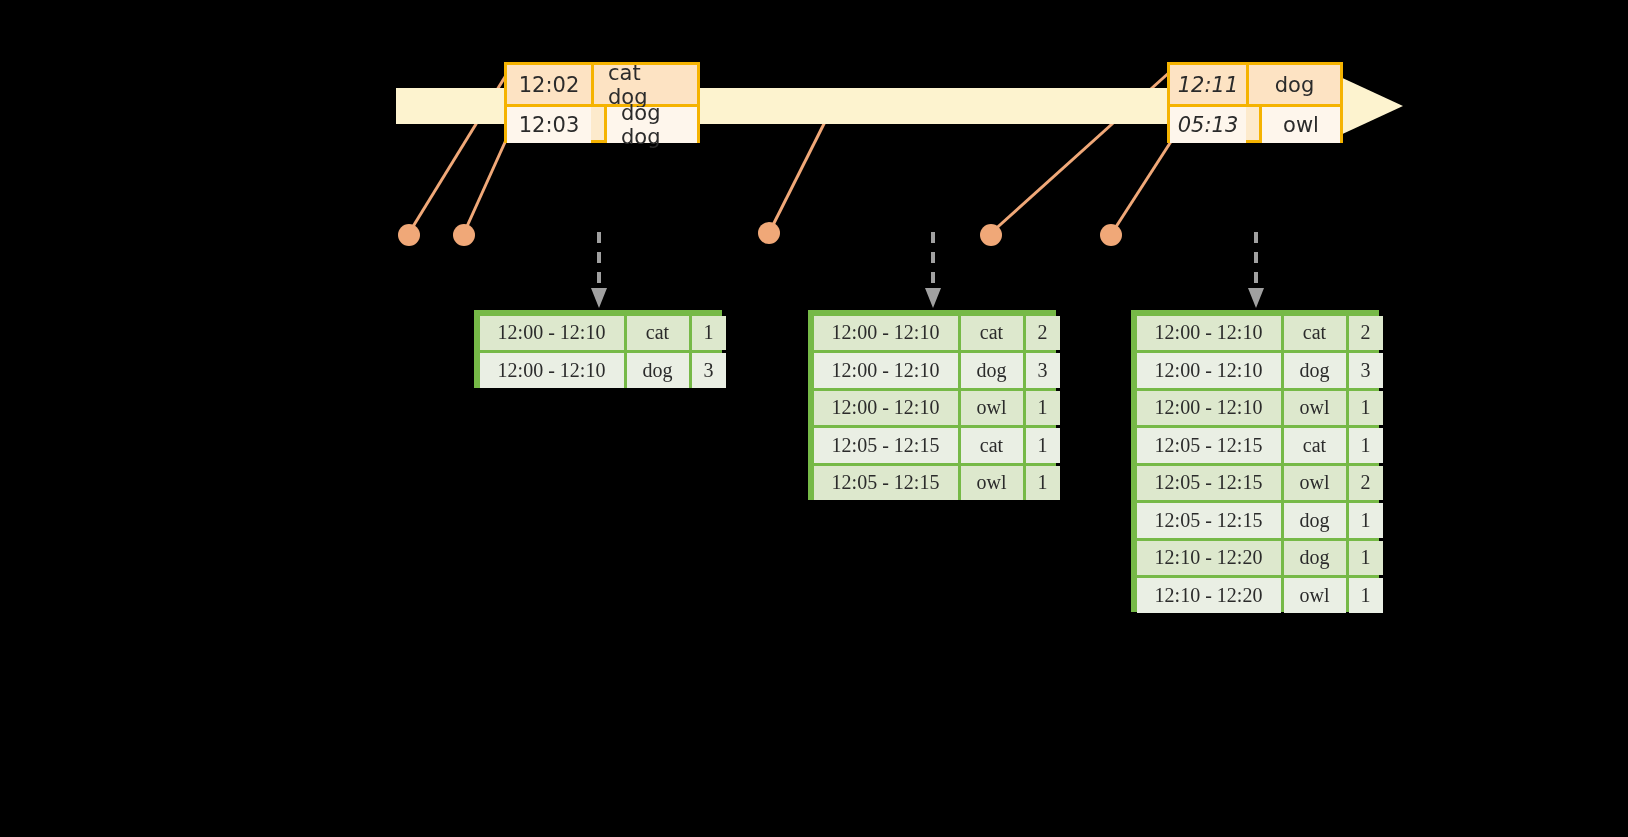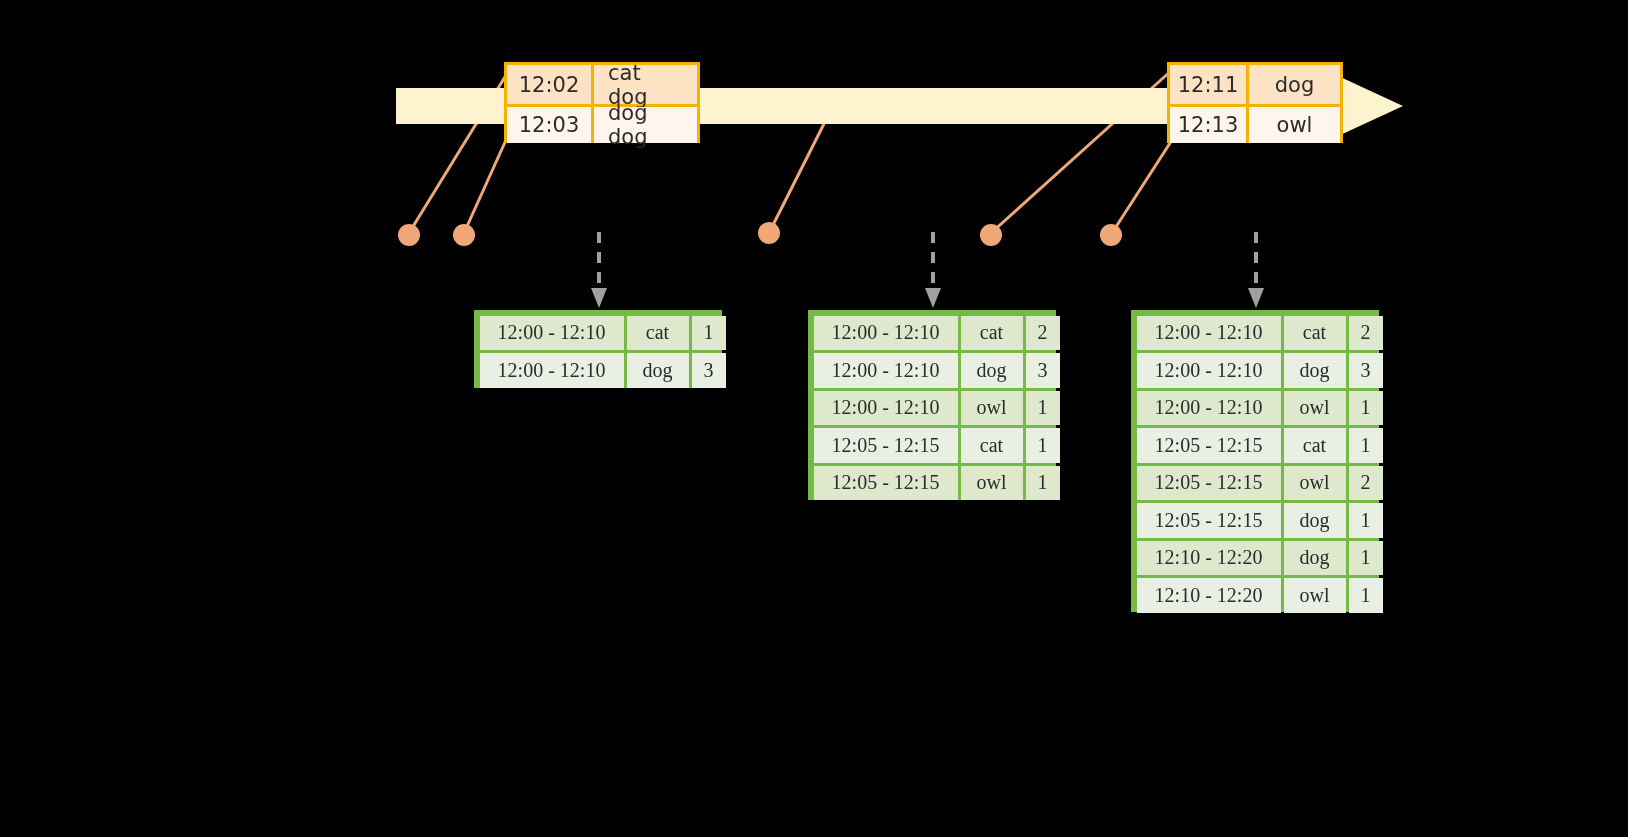--- a/index.html
+++ b/index.html
@@ -11,34 +11,34 @@
   #timeline-arrow{position:absolute;left:396px;top:88px;width:1010px;height:36px;}
   .tl-bar{position:absolute;left:0;top:0;width:955px;height:36px;background:#fdf3cf;}
   .tl-head{position:absolute;left:940px;top:-13px;width:0;height:0;
            border-top:31px solid transparent;border-bottom:31px solid transparent;
            border-left:67px solid #fdf3cf;}
 
   
   .ev-box{position:absolute;border:3px solid #f5b301;box-sizing:border-box;
           background:#fdeacc;}
   .ev-row{display:flex;height:39px;box-sizing:border-box;}
-  .ev-row + .ev-row{border-top:3px solid #f5b301;}
+  .ev-row + .ev-row{border-top:3px solid #f5b301;gap:13px;}
   .ev-row.alt .ev-time,.ev-row.alt .ev-words{background:#fef6ec;}
   .ev-time{width:88px;display:flex;align-items:center;justify-content:center;
            font-size:21px;color:#2b2b2b;background:#fde3c3;box-sizing:border-box;}
   .ev-words{flex:1;display:flex;align-items:center;justify-content:center;
             font-size:21px;color:#2b2b2b;background:#fde3c3;
             border-left:3px solid #f5b301;box-sizing:border-box;padding:0 14px;}
 
   #event-box-1{left:504px;top:62px;width:196px;height:81px;}
   #event-box-1 .ev-time{width:84px;}
   #event-box-2{left:837px;top:81px;width:196px;height:42px;}
   #event-box-2 .ev-time{width:84px;}
   #event-box-3{left:1167px;top:62px;width:176px;height:81px;}
-  #event-box-3 .ev-time{width:76px;}
+  #event-box-3 .ev-time{width:76px;font-style:italic;}
 
   
   .dot{position:absolute;width:22px;height:22px;border-radius:50%;
        background:#f0a878;}
   svg.lines{position:absolute;left:0;top:0;width:1628px;height:837px;
             pointer-events:none;}
 
   
   .dash-arrow{position:absolute;width:16px;height:78px;}
 
@@ -98,21 +98,21 @@
     </div>
   </div>
 
 
   <div class="ev-box" id="event-box-3">
     <div class="ev-row">
       <div class="ev-time">12:11</div>
       <div class="ev-words">dog</div>
     </div>
     <div class="ev-row alt">
-      <div class="ev-time">12:13</div>
+      <div class="ev-time">05:13</div>
       <div class="ev-words">owl</div>
     </div>
   </div>
 
   <div class="dot" style="left:398px;top:224px;"></div>
   <div class="dot" style="left:453px;top:224px;"></div>
   <div class="dot" style="left:758px;top:222px;"></div>
   <div class="dot" style="left:980px;top:224px;"></div>
   <div class="dot" style="left:1100px;top:224px;"></div>
 

